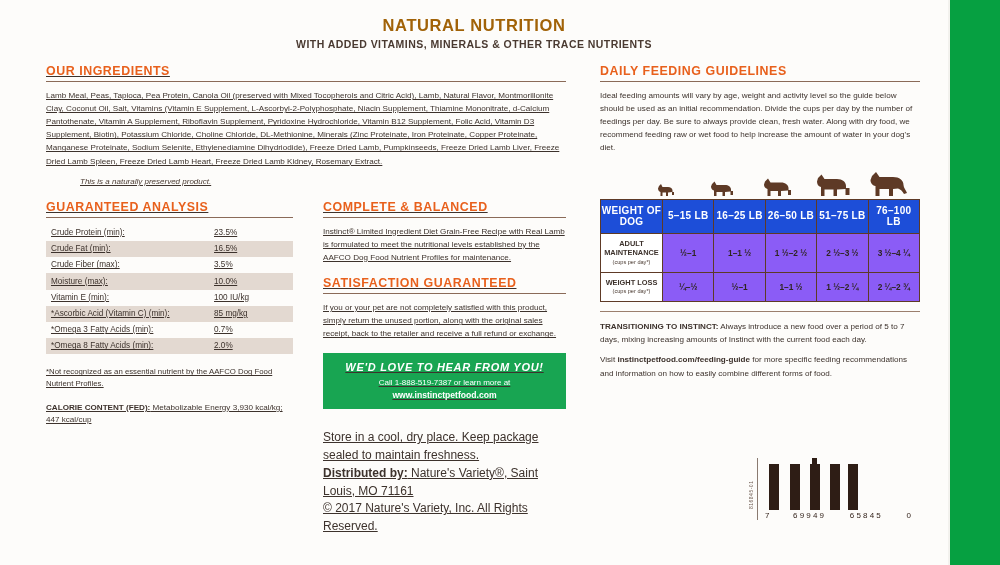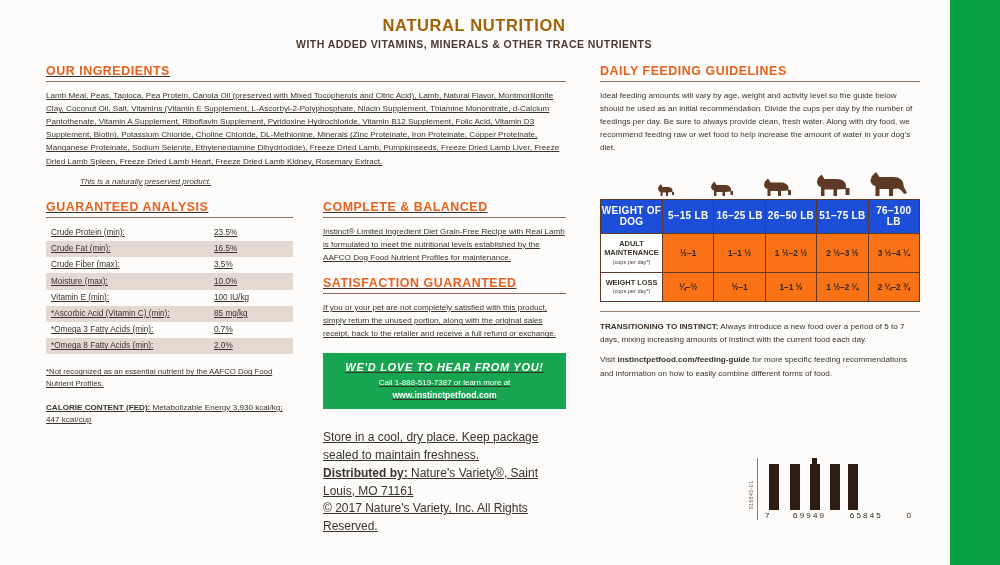--- a/index.html
+++ b/index.html
@@ -121,21 +121,21 @@
     font-size: 7.4px; font-weight: bold; color: #3d322c;
     padding: 6px 3px; line-height: 1.2; text-transform: uppercase;
     background: #ffffff;
   }
   table.feed tbody th .sub {
     display: block; font-size: 5.6px; font-weight: normal;
     text-transform: none; margin-top: 1px; color: #4a3a31;
   }
   table.feed tbody td {
     font-size: 8.3px; font-weight: bold; color: #2e2520;
-    padding: 6px 1px; background: #f97316;
+    padding: 6px 1px; background: #8b5cf6;
   }
   .cupnote { text-align: center; font-size: 7.8px; margin-top: 5px; }
 
   
   .barcode-wrap {
     position: absolute; left: 748px; top: 458px;
     display: flex; align-items: stretch;
   }
   .barcode-vert {
     writing-mode: vertical-rl; transform: rotate(180deg);

